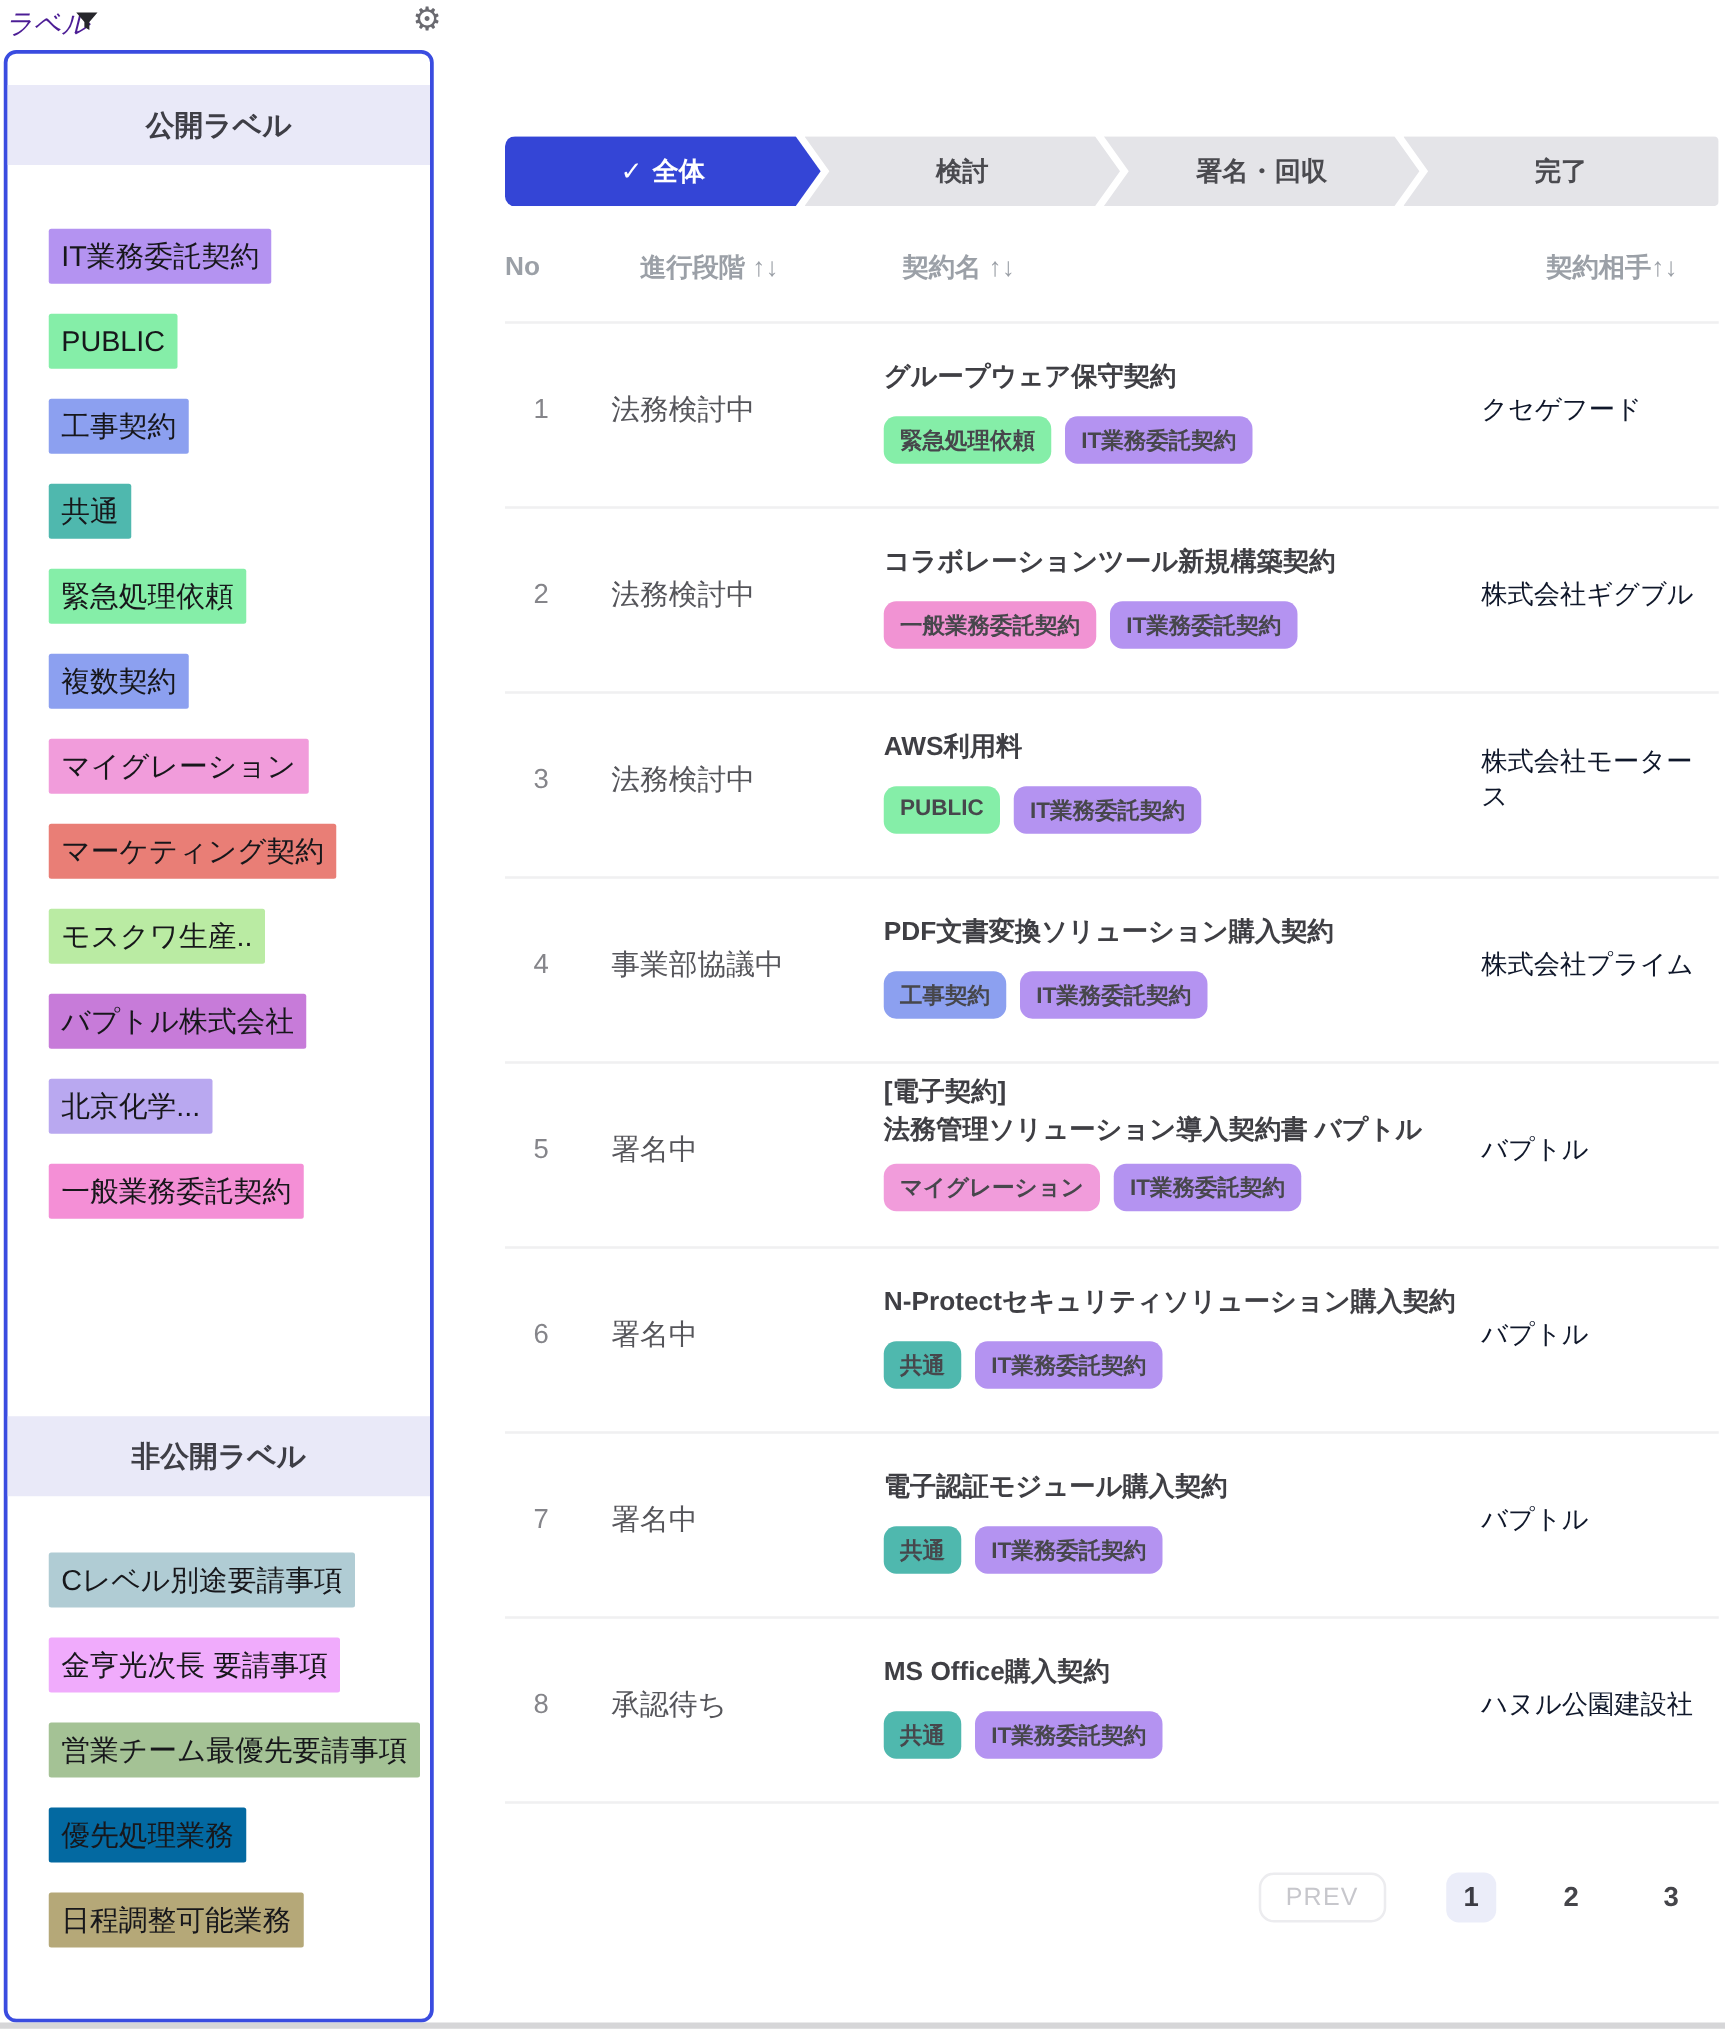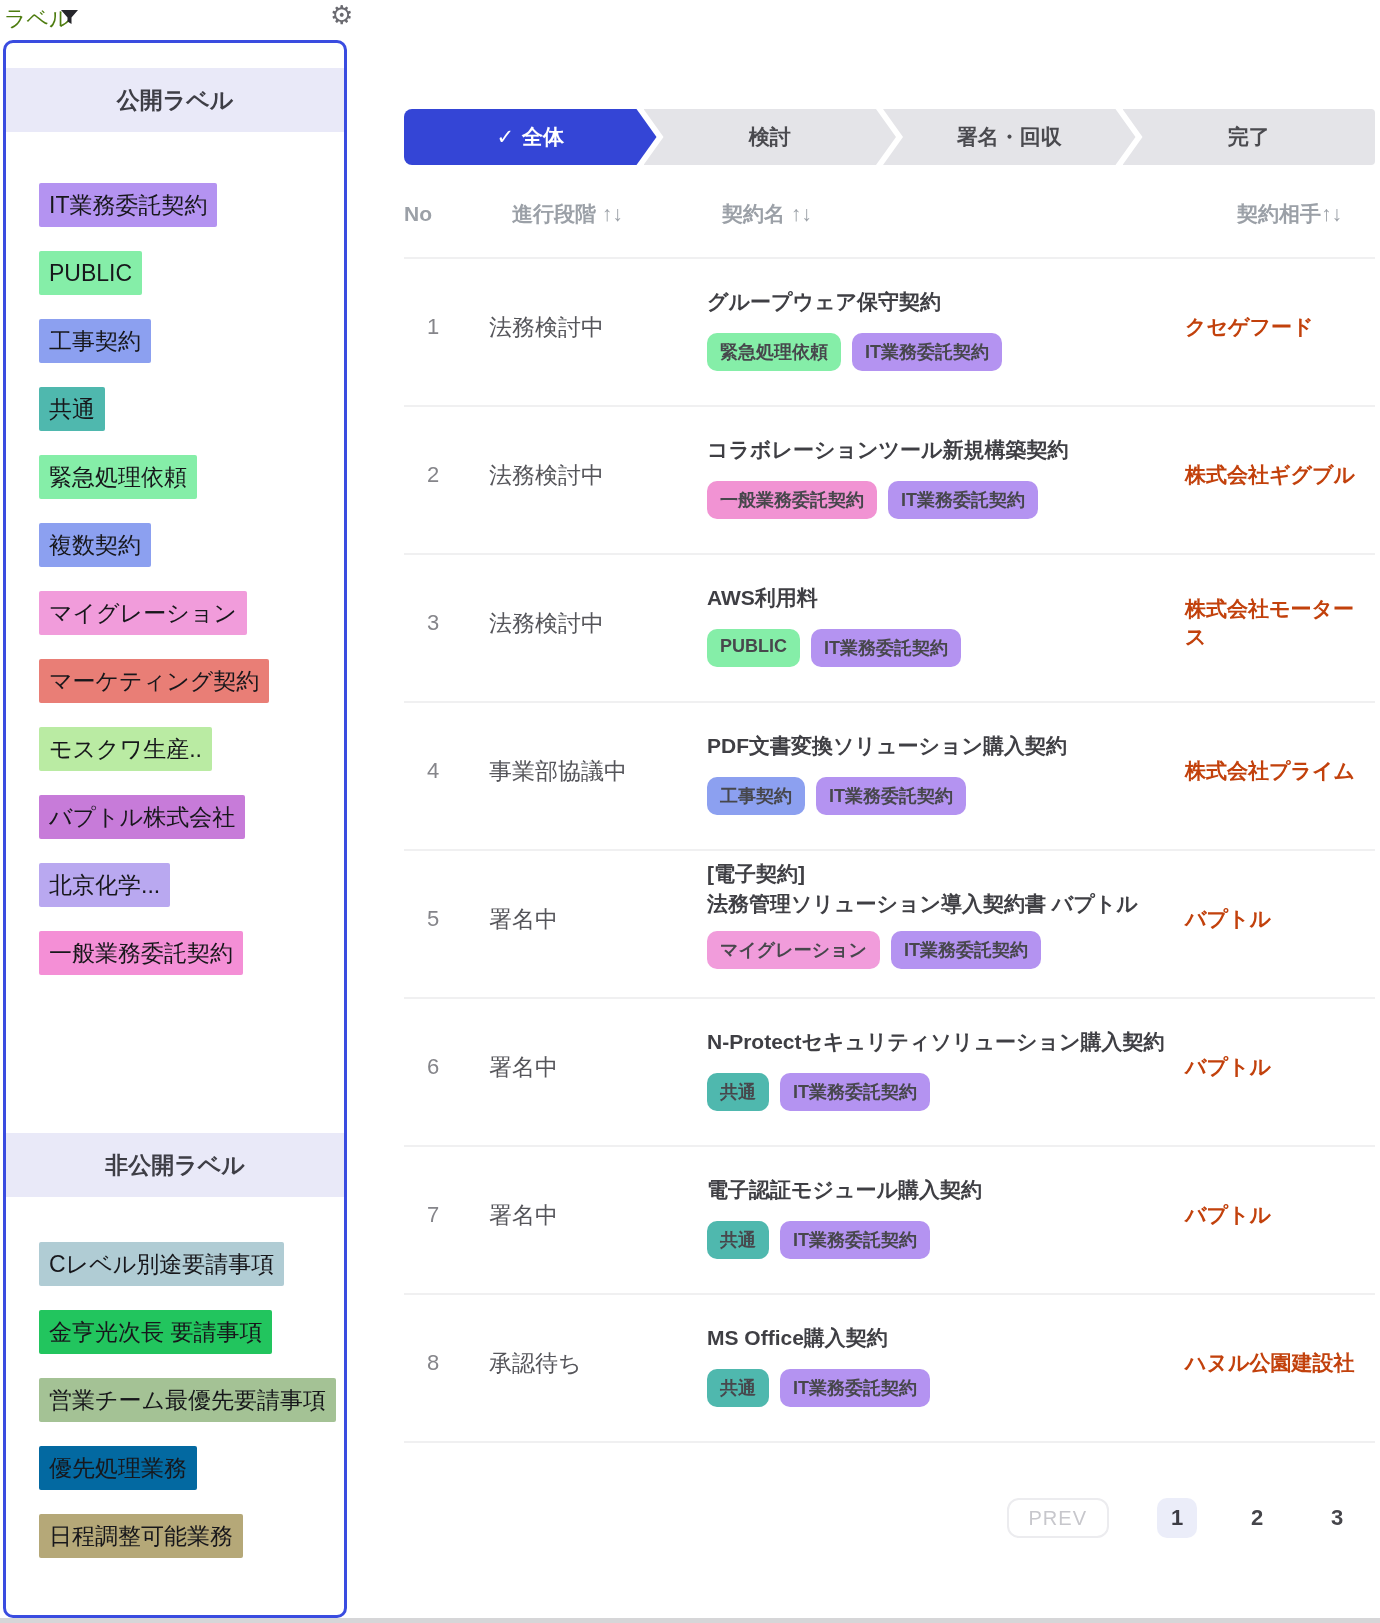--- a/index.html
+++ b/index.html
@@ -1,21 +1,21 @@
 <!DOCTYPE html>
 <html><head>
 <meta charset="utf-8">
 <style>
   * { margin:0; padding:0; box-sizing:border-box; }
   html,body { width:1380px; height:1623px; background:#ffffff;
     font-family:"Liberation Sans","DejaVu Sans",sans-serif; color:#3f3f44; overflow:hidden; }
 
   
   .topbar { position:absolute; left:0; top:0; width:350px; height:36px; }
-  .panel-title { position:absolute; left:4px; top:4px; font-size:22px; color:#4d7c0f; }
+  .panel-title { position:absolute; left:4px; top:4px; font-size:22px; color:#4c1d95;font-style:italic; }
   .filter-ic { position:absolute; left:60px; top:9px; }
   .gear-ic { position:absolute; left:330px; top:0px; font-size:26px; color:#6a6a70; cursor:pointer; }
 
   
   .sidebar { position:absolute; left:3px; top:40px; width:344px; height:1578px;
     background:#fff; border:3px solid #3a4ce0; border-radius:10px; overflow:hidden; }
   .sec-h { position:absolute; left:0; right:0; height:64px; background:#e9e9f8;
     display:flex; align-items:center; justify-content:center;
     font-size:23px; font-weight:700; color:#3e3e46; }
   .sec-h.pub { top:25px; }
@@ -64,21 +64,21 @@
   .c-stage { display:flex; align-items:center; padding-left:27px; padding-bottom:10px;
     font-size:23px; color:#55555a; }
   .c-name { padding-top:28px; padding-left:17px; }
   .c-name.two { padding-top:8px; }
   .name-line { display:block; font-size:21px; font-weight:700; color:#3f3f44; line-height:30px; }
   .tags { display:flex; gap:11px; margin-top:16px; }
   .c-name.two .tags { margin-top:12px; }
   .tag { display:inline-block; font-size:18px; font-weight:700; color:#47474c;
     padding:7px 13px; border-radius:10px; white-space:nowrap; cursor:pointer; }
   .c-partner { display:flex; align-items:center; padding-left:15px; padding-bottom:10px;
-    font-size:21px; font-weight:700; color:#c2410c; }
+    font-size:21px; font-weight:400; color:#0f172a; }
 
   
   .pagination { position:absolute; left:0; top:1497px; width:971px; height:42px;
     display:flex; justify-content:flex-end; align-items:center; gap:40px; padding-right:18px; }
   .prev-btn { height:40px; padding:0 20px; margin-right:8px; background:#fff;
     border:2px solid #ececef; border-radius:12px; color:#c7c7cc; font-size:20px;
     font-family:inherit; letter-spacing:1px; cursor:pointer; }
   .page { width:40px; height:40px; border:none; background:transparent; border-radius:10px;
     font-size:22px; font-weight:700; color:#45454a; font-family:inherit; cursor:pointer; }
   .page.active { background:#ebedf9; color:#3c3c44; }
@@ -135,21 +135,21 @@
       <div class="chip-row">
     <span class="chip" style="background: rgb(244, 143, 214);">一般業務委託契約</span>
   </div>
     </div>
   <div class="sec-h priv">非公開ラベル</div>
   <div class="chips priv" id="priv-list">
       <div class="chip-row">
     <span class="chip" style="background: rgb(176, 204, 212);">Cレベル別途要請事項</span>
   </div>
       <div class="chip-row">
-    <span class="chip" style="background: #22c55e;">金亨光次長 要請事項</span>
+    <span class="chip" style="background: #f0abfc;">金亨光次長 要請事項</span>
   </div>
       <div class="chip-row">
     <span class="chip" style="background: rgb(164, 194, 149);">営業チーム最優先要請事項</span>
   </div>
       <div class="chip-row">
     <span class="chip" style="background: #0369a1;">優先処理業務</span>
   </div>
       <div class="chip-row">
     <span class="chip" style="background: rgb(181, 168, 120);">日程調整可能業務</span>
   </div>

